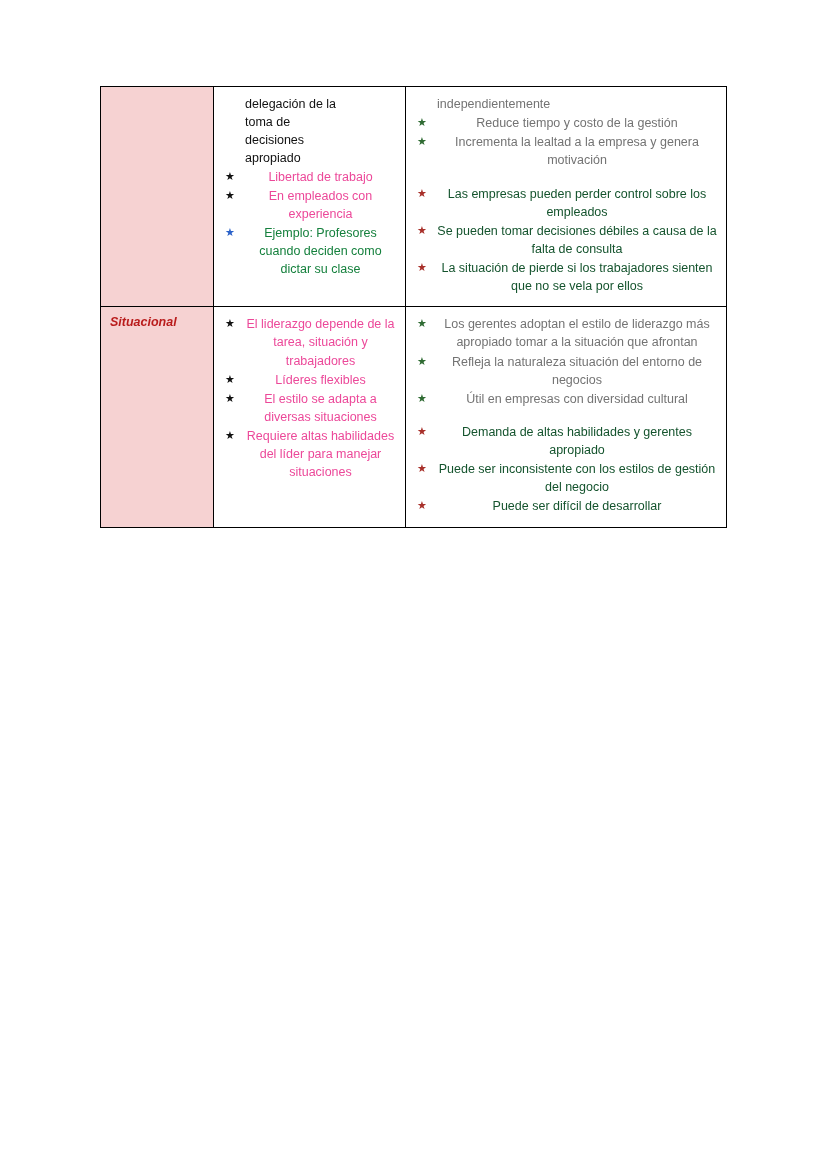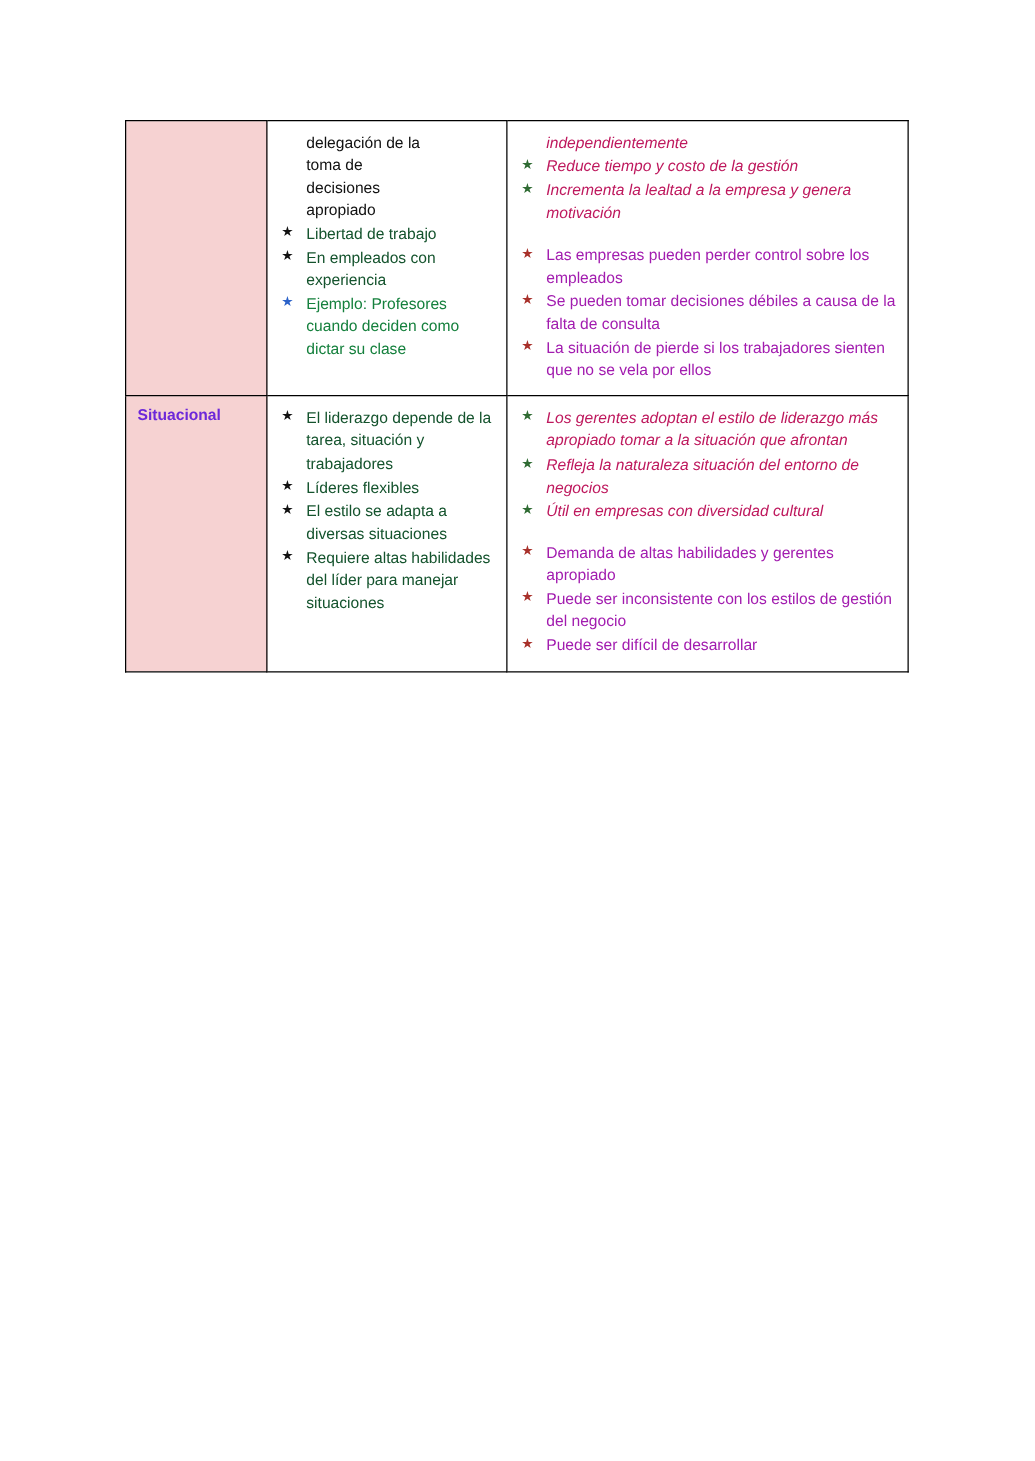--- a/index.html
+++ b/index.html
@@ -17,42 +17,43 @@
   .page {
     position: absolute;
     left: 0; top: 0;
     width: 828px;
     height: 1169px;
     background: #ffffff;
   }
   table.doc-table {
     position: absolute;
     left: 100px;
-    top: 96px;
+    top: 86px;
     width: 626px;
     border-collapse: collapse;
     table-layout: fixed;
     padding-left: 21px;
   }
   table.doc-table td {
     border: 1px solid #000000;
     vertical-align: top;
     padding: 8px 9px 10px 9px;
   }
   col.c-label { width: 113px; }
   col.c-mid   { width: 192px; }
   col.c-right { width: 321px; }
 
   td.label-cell {
     background: #f6d2d2;
     font-weight: bold;
     font-size: 12.5px;
-    color: #6d28d9;
+    color: #b91c1c;
     padding-top: 9px;
     padding-left: 8px;
+    font-style: italic;
   }
   td.mid-cell {
     background: #ffffff;
     font-size: 12.5px;
     line-height: 1.45;
     color: #111111;
   }
   td.right-cell {
     background: #ffffff;
     font-size: 12.5px;
@@ -77,29 +78,29 @@
     padding-left: 22px;
     margin: 0 0 1px 0;
   }
   ul.star-list li .star {
     position: absolute;
     left: 2px;
     top: 0px;
     font-size: 11px;
     line-height: 1.6;
   }
-  .li-text { display: block; }
-
-  .txt-dark   { color: #14532d; }
+  .li-text { display: block; text-align: center; }
+
+  .txt-dark   { color: #ec4899; }
   .txt-blue   { color: #15803d; }
   .star-blue  { color: #2b62c9; }
   .star-dark  { color: #111111; }
-  .txt-green  { color: #be185d; font-style: italic; }
+  .txt-green  { color: #737373; }
   .star-green { color: #2f6b33; }
-  .txt-red    { color: #a21caf; }
+  .txt-red    { color: #14532d; }
   .star-red   { color: #a8302a; }
 
   .spacer-block { height: 14px; }
   .lead-line {
     display: block;
     margin-left: 22px;
     margin-bottom: 1px;
   }
 </style>
 </head>

